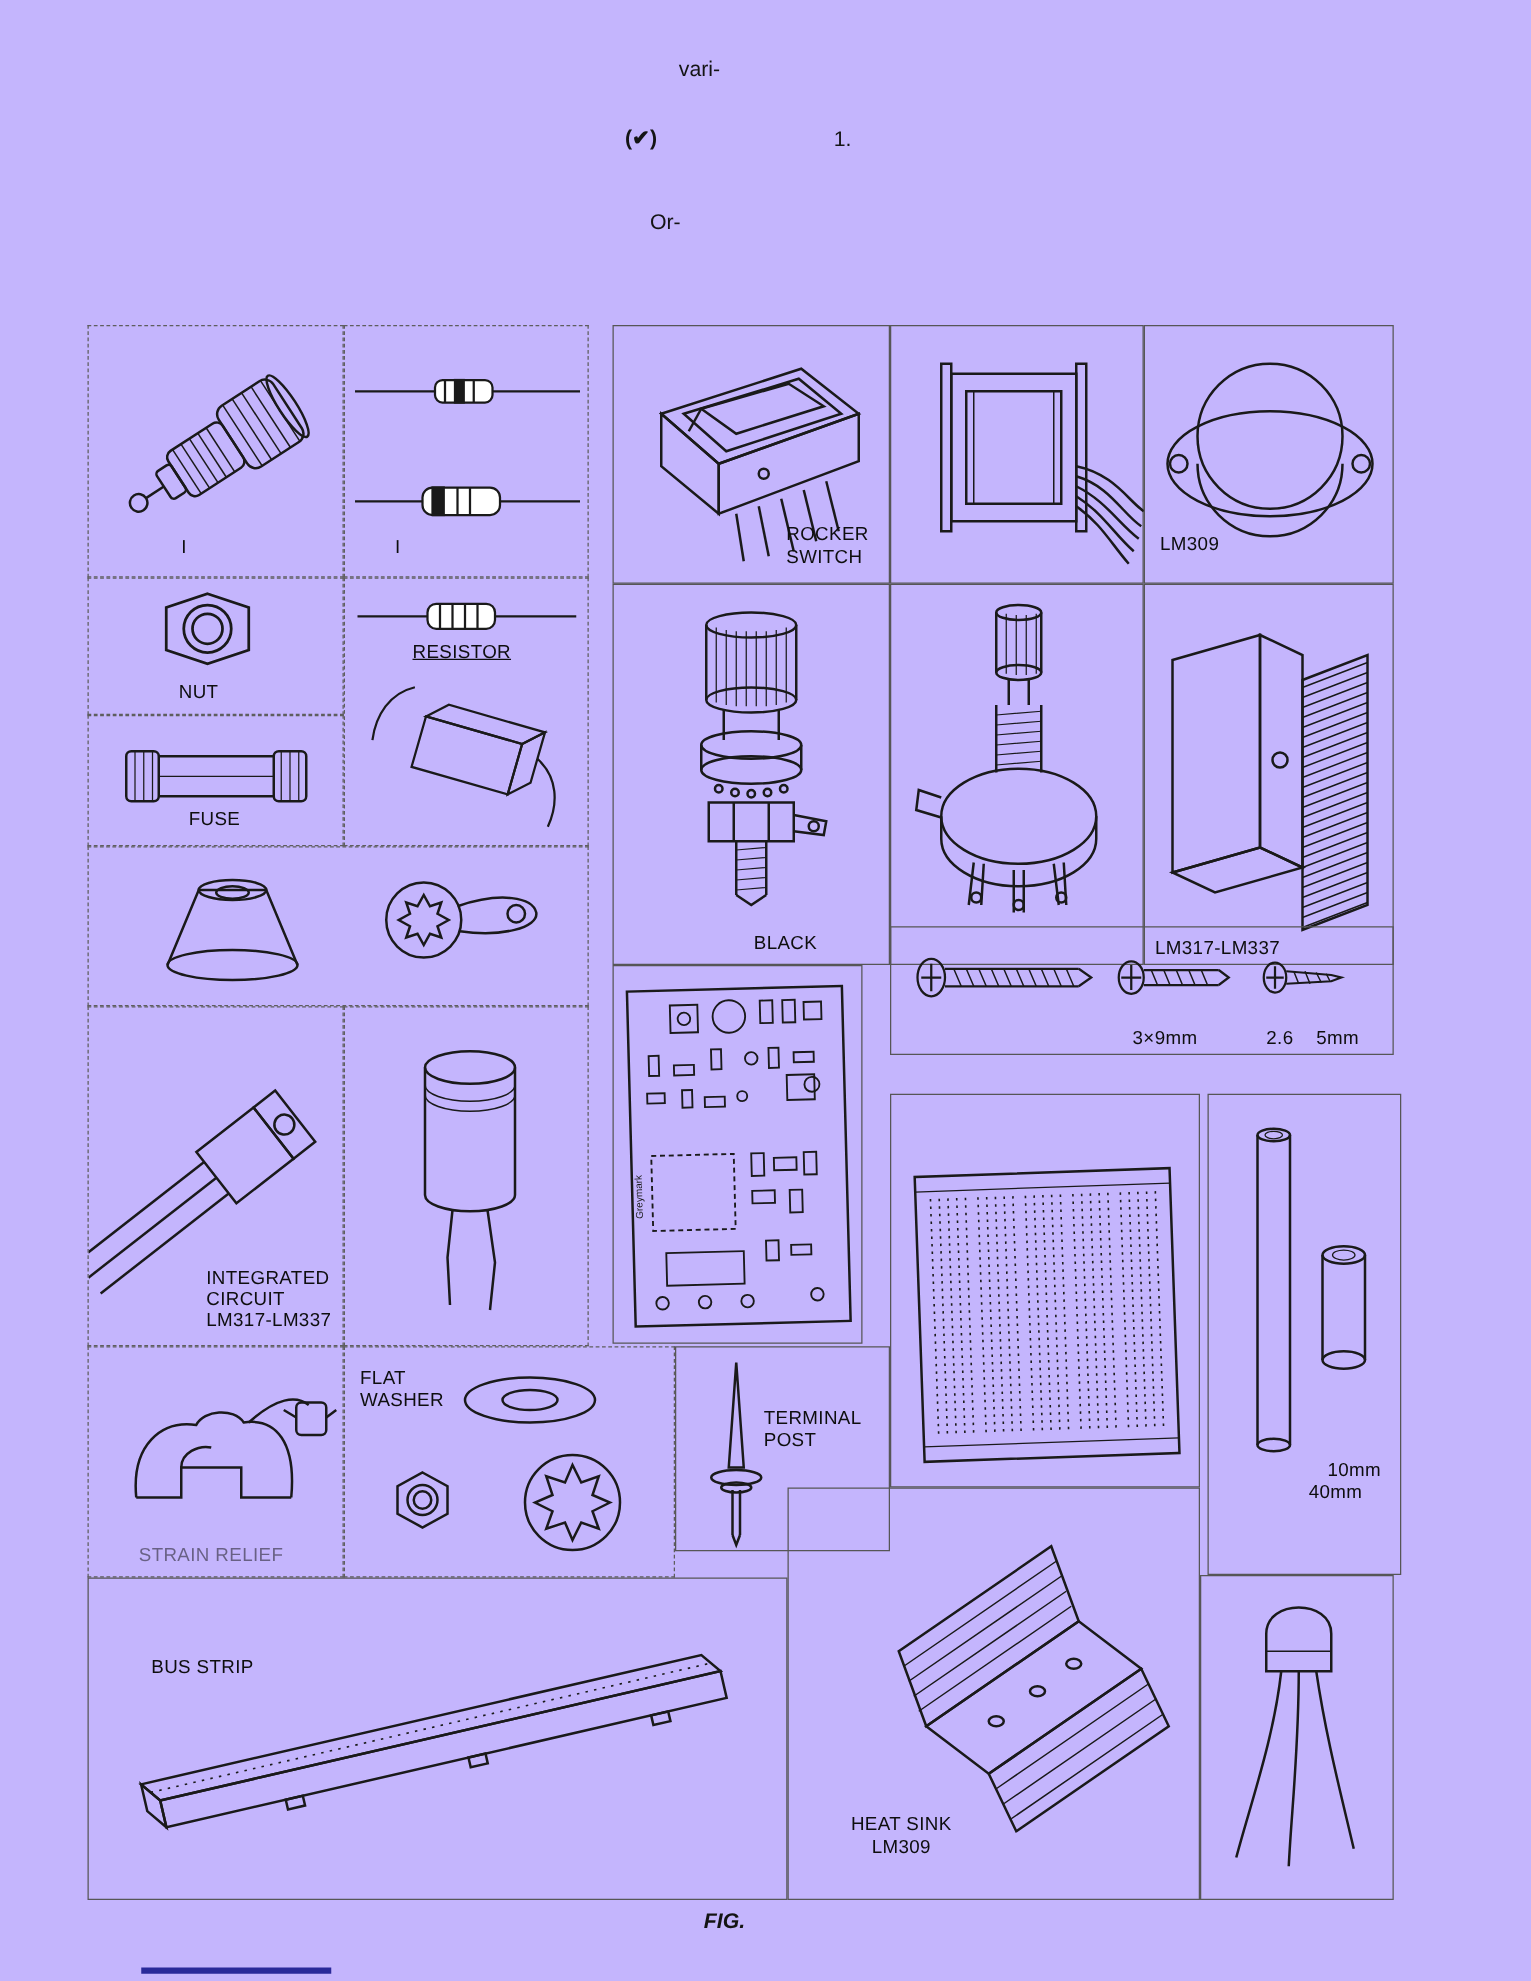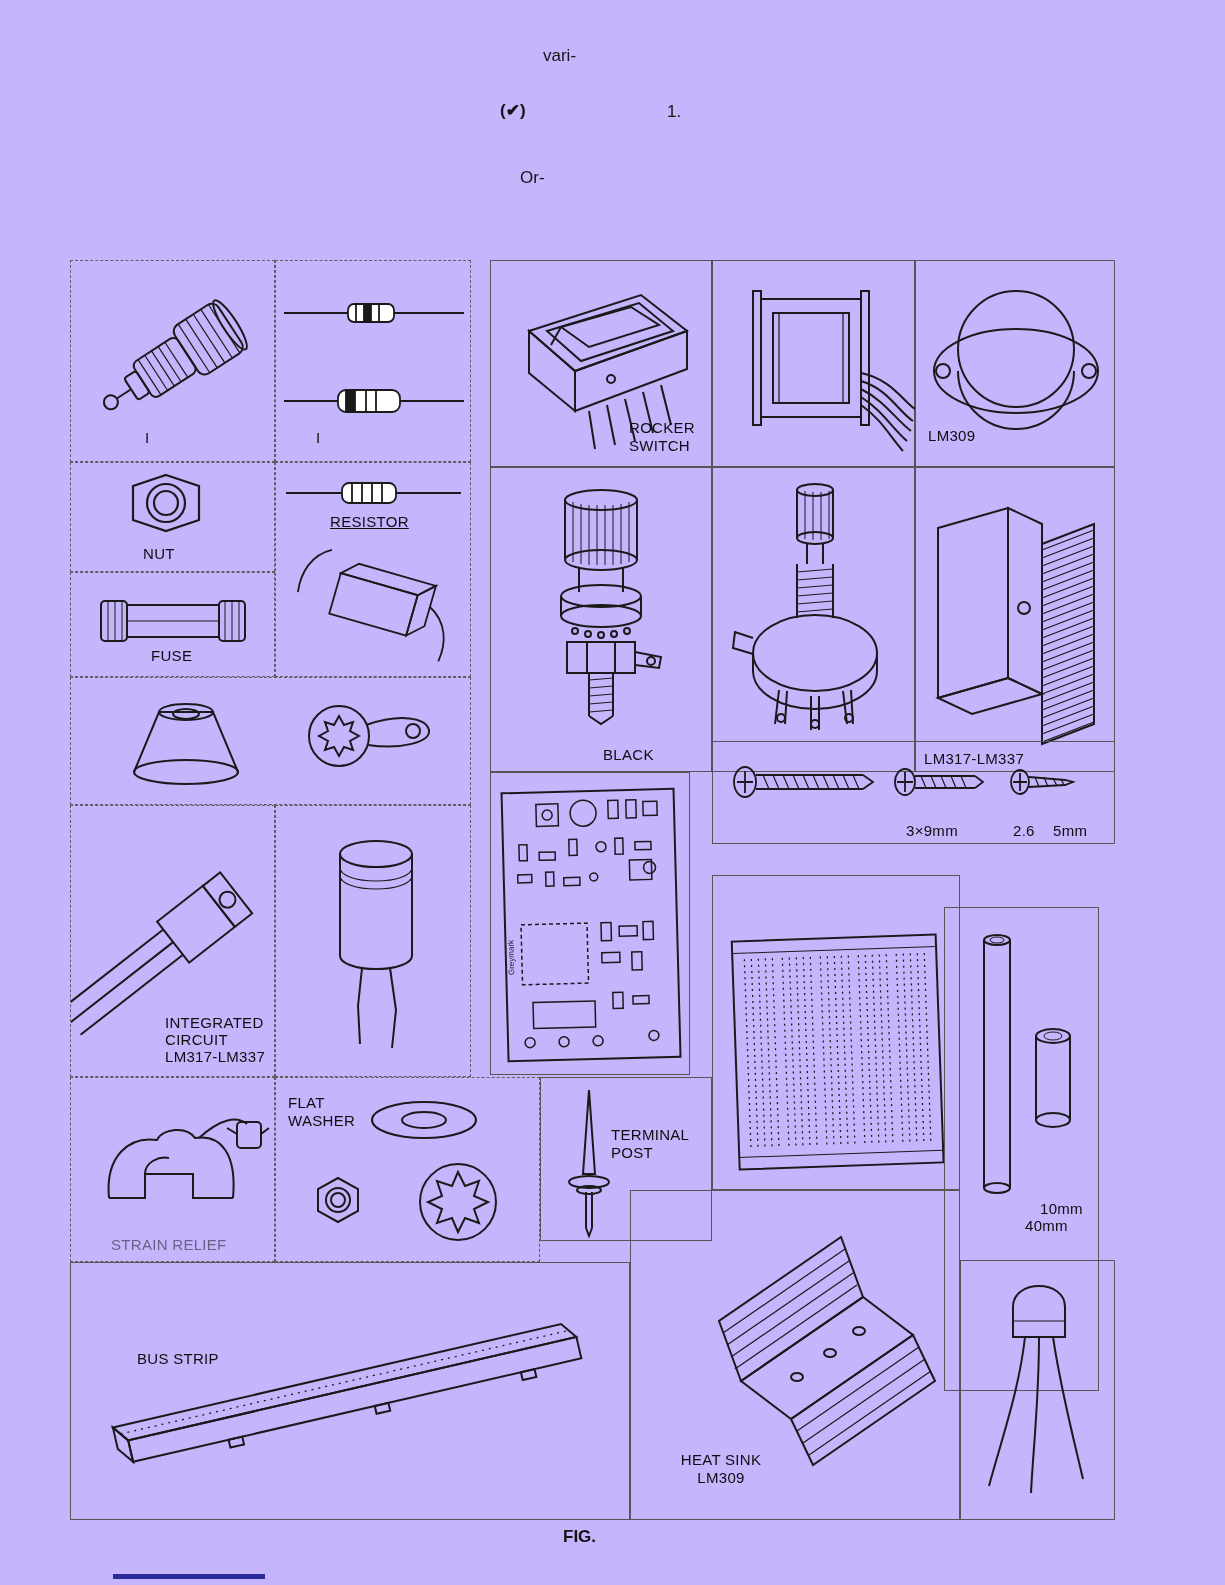--- a/index.html
+++ b/index.html
@@ -12,21 +12,21 @@
   .cell { position:absolute; border:1px solid #565656; background:transparent; }
   .cell.dashed { border-style:dashed; border-color:#5e5e5e; }
   .cell svg { position:absolute; left:0; top:0; }
   .lbl {
     position:absolute; font-size:15px; letter-spacing:.3px;
     white-space:pre-line; line-height:18px; color:#0e0e0e;
   }
   .lbl.center { text-align:center; }
   .toptext { position:absolute; font-size:17px; color:#141414; }
   .faded { opacity:.5; }
-  .caption { position:absolute; font-size:17px; font-weight:bold; color:#141414; }
+  .caption { position:absolute; font-size:17px; font-style:italic; font-weight:bold; color:#141414; }
   .bluebar { position:absolute; background:#2a2a9a; height:5px; }
 </style>
 </head>
 <body>
 
 <div class="page">
 
   <div class="toptext" style="left:543px; top:46px;">vari-</div>
   <div class="toptext" style="left:500px; top:100px; font-weight:bold;">(✔)</div>
   <div class="toptext" style="left:667px; top:102px;">1.</div>
@@ -354,21 +354,21 @@
     <svg width="248" height="315" viewBox="0 0 248 315">
       <g transform="rotate(-2 124 157)" stroke="#1a1a1a" fill="none">
         <rect x="22" y="62" width="204" height="228" stroke-width="2"></rect>
         <line x1="22" y1="74" x2="226" y2="74" stroke-width="1"></line>
         <line x1="22" y1="278" x2="226" y2="278" stroke-width="1"></line>
         <path stroke-width="1.3" stroke-dasharray="2 4" d="M34,80L34,272M41,80L41,272M48,80L48,272M55,80L55,272M62,80L62,272M72,80L72,272M79,80L79,272M86,80L86,272M93,80L93,272M100,80L100,272M110,80L110,272M117,80L117,272M124,80L124,272M131,80L131,272M138,80L138,272M148,80L148,272M155,80L155,272M162,80L162,272M169,80L169,272M176,80L176,272M186,80L186,272M193,80L193,272M200,80L200,272M207,80L207,272M214,80L214,272"></path>
       </g>
     </svg>
   </div>
 
-  <div class="cell" style="left:944px; top:875px; width:155px; height:484px;margin-top:32px;">
+  <div class="cell" style="left:966px; top:875px; width:155px; height:385px;">
     <svg width="155" height="385" viewBox="0 0 155 385">
       <g stroke="#1a1a1a" fill="none" stroke-width="2">
         <ellipse cx="52" cy="32" rx="13" ry="5"></ellipse>
         <ellipse cx="52" cy="32" rx="7" ry="3" stroke-width="1"></ellipse>
         <path d="M39,32 L39,280 M65,32 L65,280"></path>
         <ellipse cx="52" cy="280" rx="13" ry="5"></ellipse>
         <ellipse cx="108" cy="128" rx="17" ry="7"></ellipse>
         <ellipse cx="108" cy="128" rx="9" ry="4" stroke-width="1"></ellipse>
         <path d="M91,128 L91,212 M125,128 L125,212"></path>
         <ellipse cx="108" cy="212" rx="17" ry="7"></ellipse>
@@ -427,21 +427,21 @@
       <g transform="rotate(-13 280 129)" stroke="#1a1a1a" fill="none" stroke-width="2">
         <polygon points="40,110 500,110 512,126 52,126"></polygon>
         <polygon points="52,126 512,126 512,148 52,148"></polygon>
         <polygon points="40,110 52,126 52,148 40,132"></polygon>
         <line x1="46" y1="118" x2="506" y2="118" stroke-width="1.3" stroke-dasharray="2 5"></line>
         <rect x="150" y="148" width="14" height="8"></rect>
         <rect x="300" y="148" width="14" height="8"></rect>
         <rect x="450" y="148" width="14" height="8"></rect>
       </g>
     </svg>
-    <div class="lbl" style="left:66px; top:62px;margin-top:25px;">BUS STRIP</div>
+    <div class="lbl" style="left:50px; top:62px;">BUS STRIP</div>
   </div>
 
   <div class="cell" style="left:630px; top:1190px; width:330px; height:330px;">
     <svg width="330" height="330" viewBox="0 0 330 330">
       <g transform="translate(14,-6)" stroke="#1a1a1a" fill="none" stroke-width="2">
         <polygon points="96,196 218,112 268,150 146,234"></polygon>
         <ellipse cx="152" cy="192" rx="6" ry="4"></ellipse>
         <ellipse cx="185" cy="168" rx="6" ry="4"></ellipse>
         <ellipse cx="214" cy="146" rx="6" ry="4"></ellipse>
         <polygon points="96,196 218,112 196,52 74,136"></polygon>

